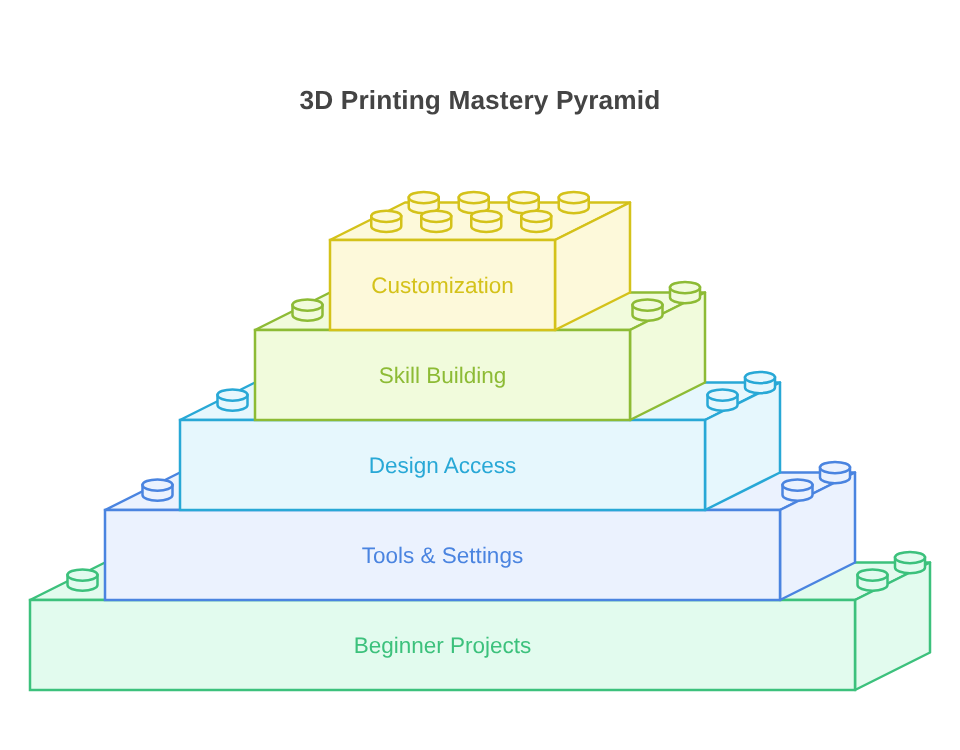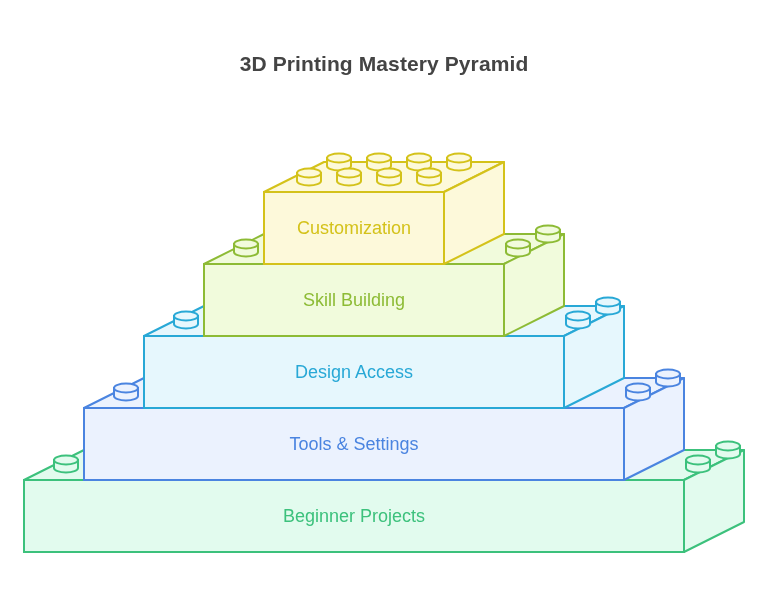--- a/index.html
+++ b/index.html
@@ -1,17 +1,17 @@
 <!DOCTYPE html>
 <html><head>
 <meta charset="utf-8">
 <style>
   html,body{margin:0;padding:0;background:#ffffff;}
   body{width:768px;height:600px;position:relative;overflow:hidden;font-family:"Liberation Sans","DejaVu Sans",sans-serif;}
-  #title{position:absolute;top:52px;left:0;width:768px;text-align:center;font-size:21px;font-weight:bold;color:#444444;letter-spacing:0.1px;}
+  #title{position:absolute;top:69px;left:0;width:768px;text-align:center;font-size:21px;font-weight:bold;color:#444444;letter-spacing:0.1px;}
   svg{position:absolute;left:0;top:0;}
   .lbl{font-family:"Liberation Sans","DejaVu Sans",sans-serif;font-size:18px;text-anchor:middle;}
 </style>
 </head>
 <body>
 
 <div id="title">3D Printing Mastery Pyramid</div>
 
 <svg id="pyr" width="768" height="600" viewBox="0 0 768 600">
     <g>

